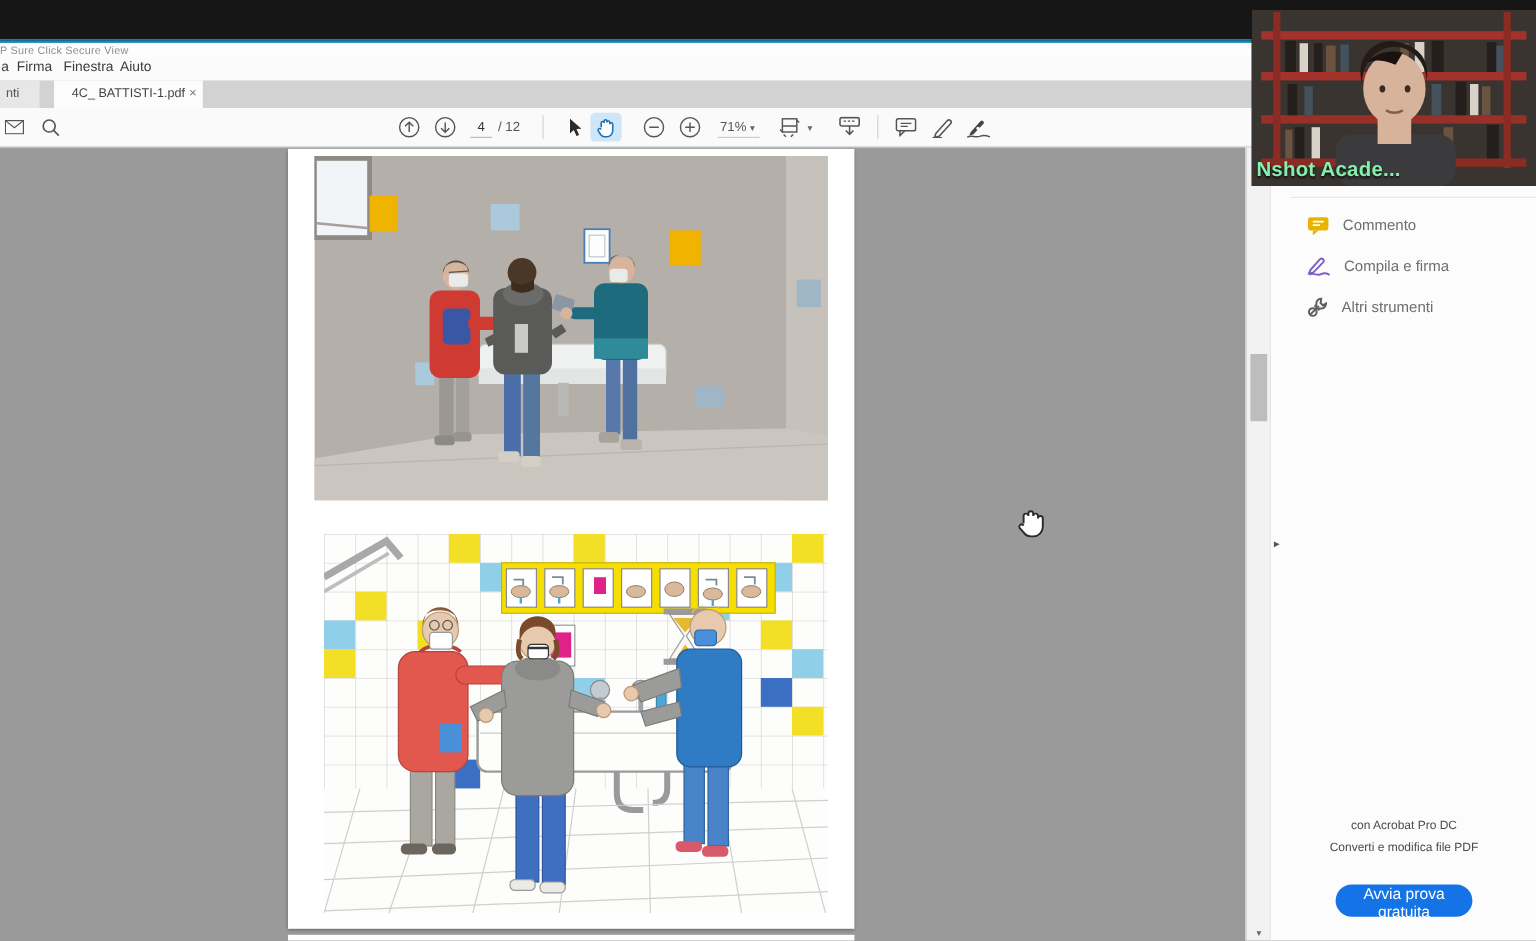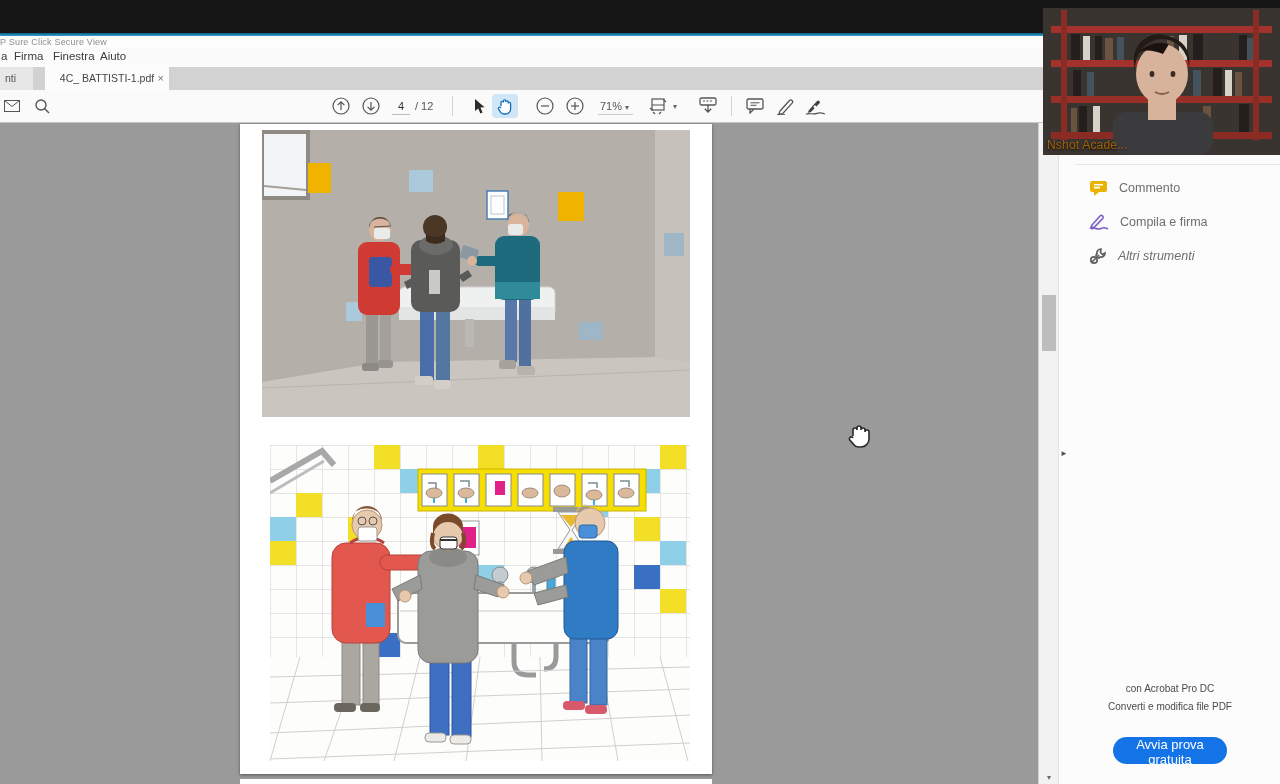--- a/index.html
+++ b/index.html
@@ -52,29 +52,29 @@
   .doc-scroll-thumb { position:absolute; left:3px; top:172px; width:14px; height:56px; background:#bdbdbd; }
   .doc-scroll-down { position:absolute; left:0; bottom:2px; width:20px; text-align:center;
                      font-size:8px; color:#6a6a6a; }
 
   .right-panel { position:absolute; left:1058px; top:0; width:222px; height:661px; background:#fcfcfc;
                  border-left:1px solid #e2e2e2; }
   .panel-top-line { position:absolute; left:16px; right:0; top:41px; height:1px; background:#e8e8e8; }
   .panel-expand { position:absolute; left:1px; top:326px; font-size:8px; color:#555; }
   .tool-item { position:absolute; left:30px; height:24px; display:flex; align-items:center; gap:11px; cursor:default; }
   .tool-item span.lbl { font-size:12.5px; color:#6e6e6e; }
-  .ti0{top:53px;} .ti1{top:87px;} .ti2{top:121px;font-style:italic;}
+  .ti0{top:53px;} .ti1{top:87px;} .ti2{top:121px;}
 
   .promo-line { position:absolute; left:0; width:222px; text-align:center; font-size:10px; color:#4a4a4a; }
   .pl1{top:578px;} .pl2{top:560px; }
   .promo-btn { position:absolute; left:54px; top:614px; width:114px; height:27px; border:none; border-radius:14px;
                color:#fff; font-size:13px; font-family:"Liberation Sans",sans-serif; cursor:pointer; }
 
   .webcam { position:absolute; left:1043px; top:8px; width:237px; height:147px; background:#141414; overflow:hidden; }
-  .webcam-name { position:absolute; left:4px; bottom:3px; font-size:12px; font-weight:normal; color:#a16207;
+  .webcam-name { position:absolute; left:4px; bottom:3px; font-size:17px; font-weight:bold; color:#86efac;
                  text-shadow:0 1px 2px rgba(0,0,0,.8); letter-spacing:.2px; }
 
   .zoom-watermark { position:absolute; left:1000px; top:688px; font-size:86px; font-weight:bold;
                     letter-spacing:0px; color:rgba(255,255,255,.50);
                     -webkit-text-stroke:2px rgba(120,120,120,.35);
                     pointer-events:none; z-index:60; line-height:1; }
 
   .hand-cursor { position:absolute; left:846px; top:300px; z-index:40; }
 </style>
 </head>

